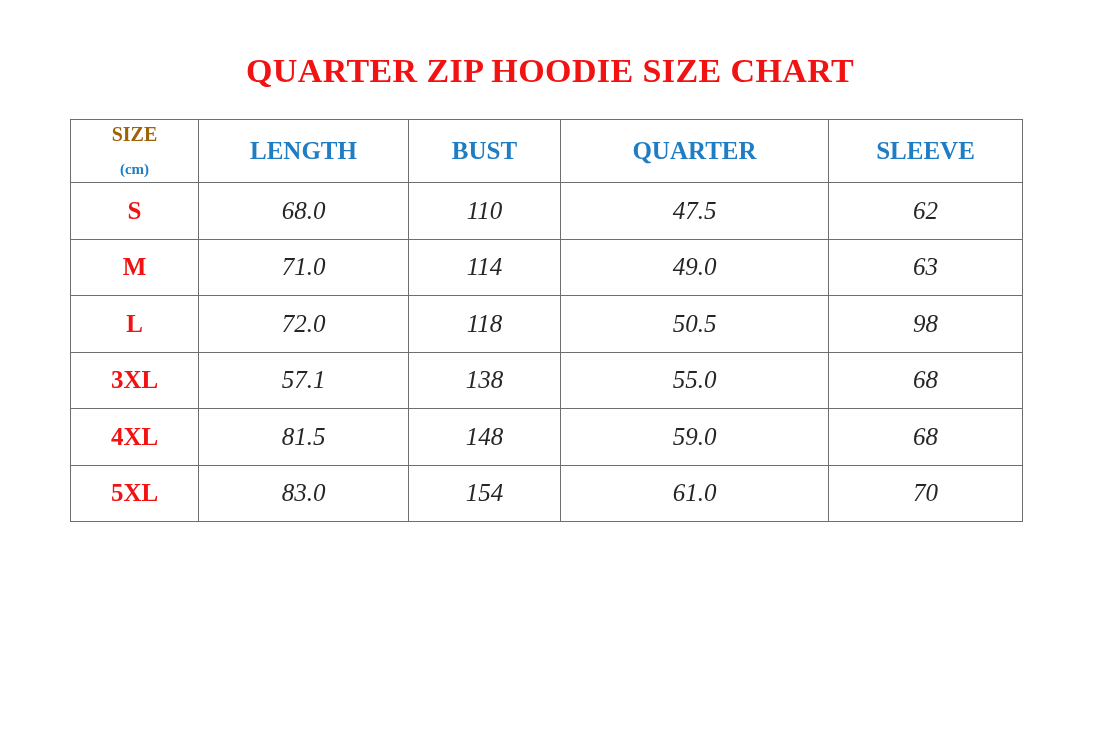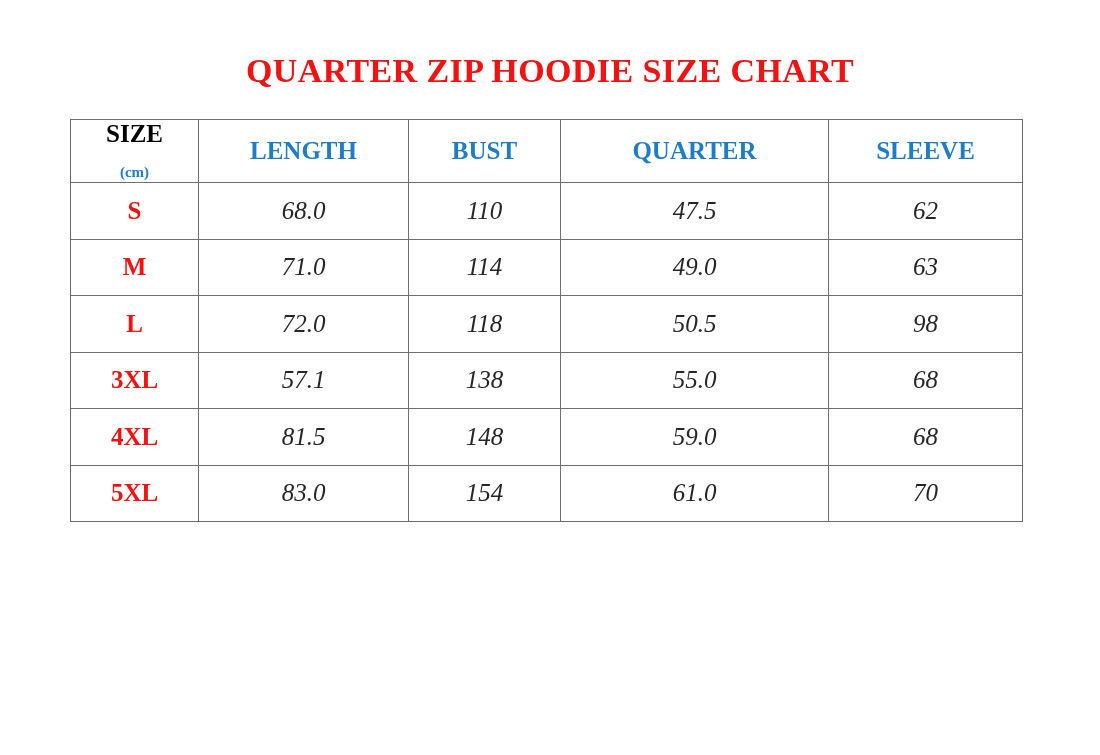--- a/index.html
+++ b/index.html
@@ -72,23 +72,23 @@
     height: 62px;
     color: #1f7dc4;
     font-size: 25px;
     font-weight: bold;
     font-family: "Liberation Serif", "DejaVu Serif", serif;
     line-height: 1.05;
   }
 
   .size-head-main {
     display: block;
-    font-size: 25px;
-    font-weight: bold;
-    color: #000000;
+    font-size: 20px;
+    font-weight: bold;
+    color: #a16207;
     line-height: 1.02;
   }
   .size-head-sub {
     display: block;
     font-size: 15px;
     font-weight: bold;
     color: #1f7dc4;
     line-height: 1.15;
     margin-top: 17px;
   }

